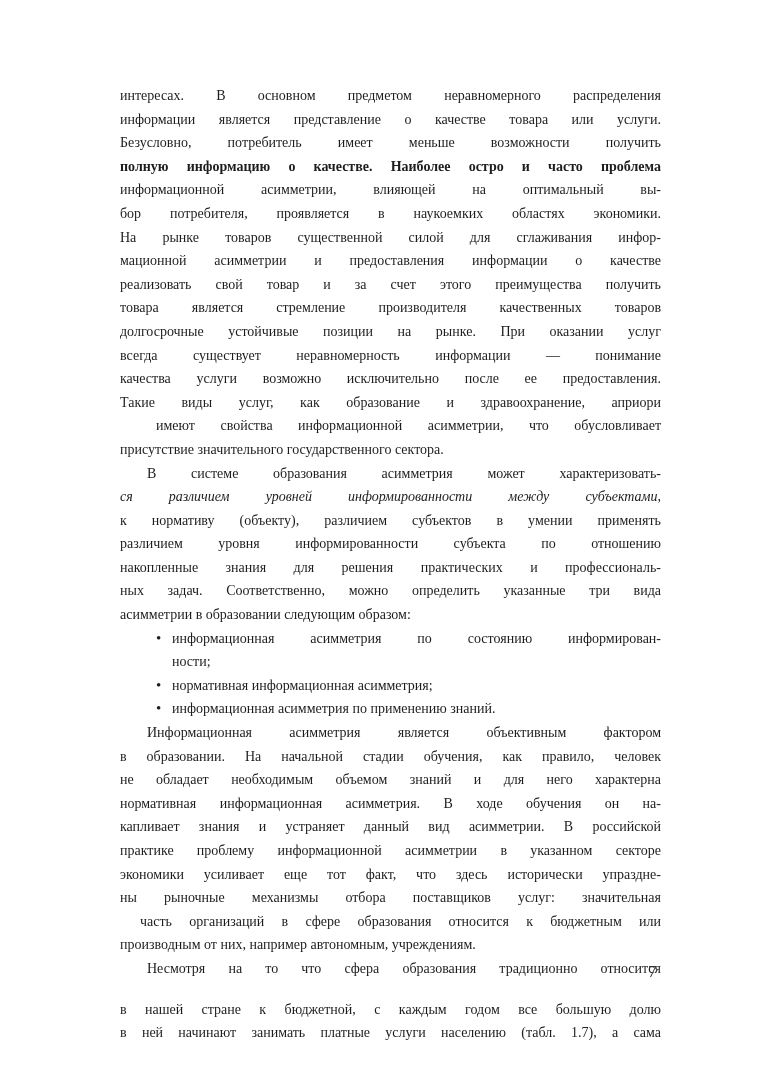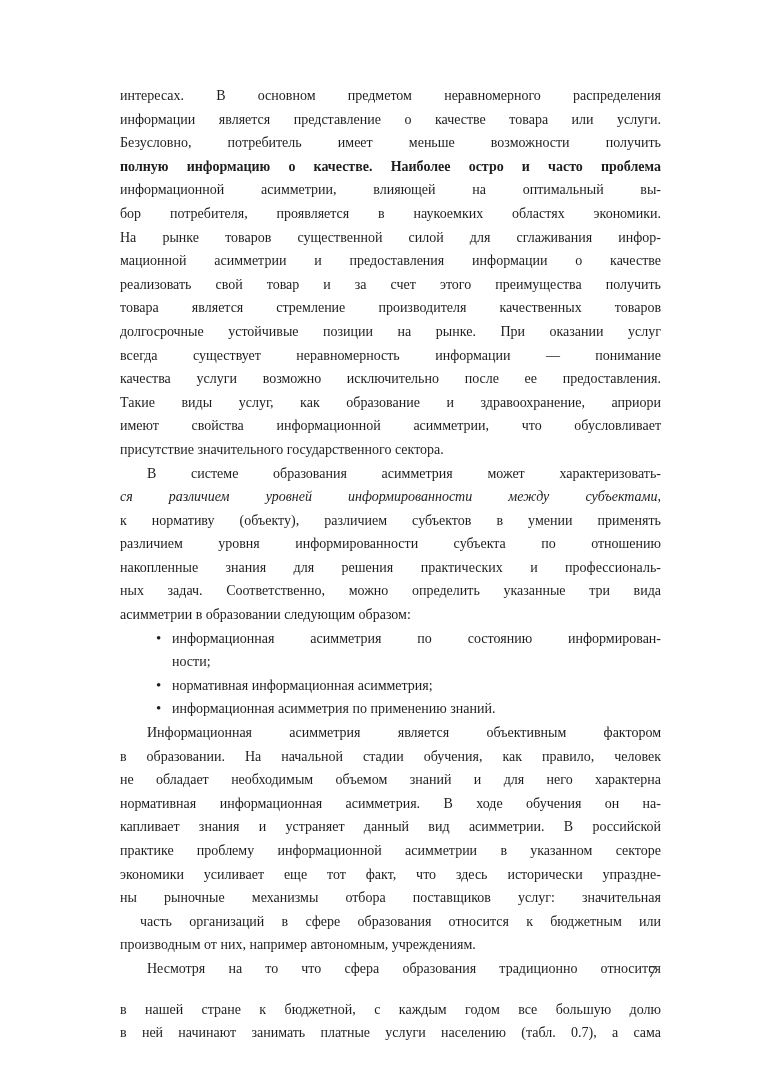--- a/index.html
+++ b/index.html
@@ -36,21 +36,21 @@
         <span class="line" style="white-space: nowrap;">информационной асимметрии, влияющей на оптимальный вы-</span>
         <span class="line" style="white-space: nowrap;">бор потребителя, проявляется в наукоемких областях экономики.</span>
         <span class="line" style="white-space: nowrap;">На рынке товаров существенной силой для сглаживания инфор-</span>
         <span class="line" style="white-space: nowrap;">мационной асимметрии и предоставления информации о качестве</span>
         <span class="line" style="white-space: nowrap;">реализовать свой товар и за счет этого преимущества получить</span>
         <span class="line" style="white-space: nowrap;">товара является стремление производителя качественных товаров</span>
         <span class="line" style="white-space: nowrap;">долгосрочные устойчивые позиции на рынке. При оказании услуг</span>
         <span class="line" style="white-space: nowrap;">всегда существует неравномерность информации — понимание</span>
         <span class="line" style="white-space: nowrap;">качества услуги возможно исключительно после ее предоставления.</span>
         <span class="line" style="white-space: nowrap;">Такие виды услуг, как образование и здравоохранение, априори</span>
-        <span class="line" style="white-space: nowrap;">имеют свойства информационной асимметрии, что обусловливает</span>
+        <span class="line" style="white-space: nowrap; margin-left: 36px;">имеют свойства информационной асимметрии, что обусловливает</span>
         <span class="line last" style="white-space: nowrap;">присутствие значительного государственного сектора.</span>
       </div>
       <div class="para">
         <span class="line indented" style="white-space: nowrap; padding-left: 27px;">В системе образования асимметрия может характеризовать-</span>
         <span class="line" style="white-space: nowrap; font-style: italic;">ся различием уровней информированности между субъектами,</span>
         <span class="line" style="white-space: nowrap;">к нормативу (объекту), различием субъектов в умении применять</span>
         <span class="line" style="white-space: nowrap;">различием уровня информированности субъекта по отношению</span>
         <span class="line" style="white-space: nowrap;">накопленные знания для решения практических и профессиональ-</span>
         <span class="line" style="white-space: nowrap;">ных задач. Соответственно, можно определить указанные три вида</span>
         <span class="line last" style="white-space: nowrap;">асимметрии в образовании следующим образом:</span>
@@ -77,18 +77,18 @@
         <span class="line" style="white-space: nowrap;">капливает знания и устраняет данный вид асимметрии. В российской</span>
         <span class="line" style="white-space: nowrap;">практике проблему информационной асимметрии в указанном секторе</span>
         <span class="line" style="white-space: nowrap;">экономики усиливает еще тот факт, что здесь исторически упраздне-</span>
         <span class="line" style="white-space: nowrap;">ны рыночные механизмы отбора поставщиков услуг: значительная</span>
         <span class="line" style="white-space: nowrap; margin-left: 20px;">часть организаций в сфере образования относится к бюджетным или</span>
         <span class="line last" style="white-space: nowrap;">производным от них, например автономным, учреждениям.</span>
       </div>
       <div class="para">
         <span class="line indented" style="white-space: nowrap; padding-left: 27px;">Несмотря на то что сфера образования традиционно относится</span>
         <span class="line" style="white-space: nowrap; margin-top: 17px;">в нашей стране к бюджетной, с каждым годом все большую долю</span>
-        <span class="line" style="white-space: nowrap;">в ней начинают занимать платные услуги населению (табл. 0.7), а сама</span>
+        <span class="line" style="white-space: nowrap;">в ней начинают занимать платные услуги населению (табл. 1.7), а сама</span>
       </div>
     </div>
 </div>
 
 <div class="page-number">7</div>
 
 </body></html>

